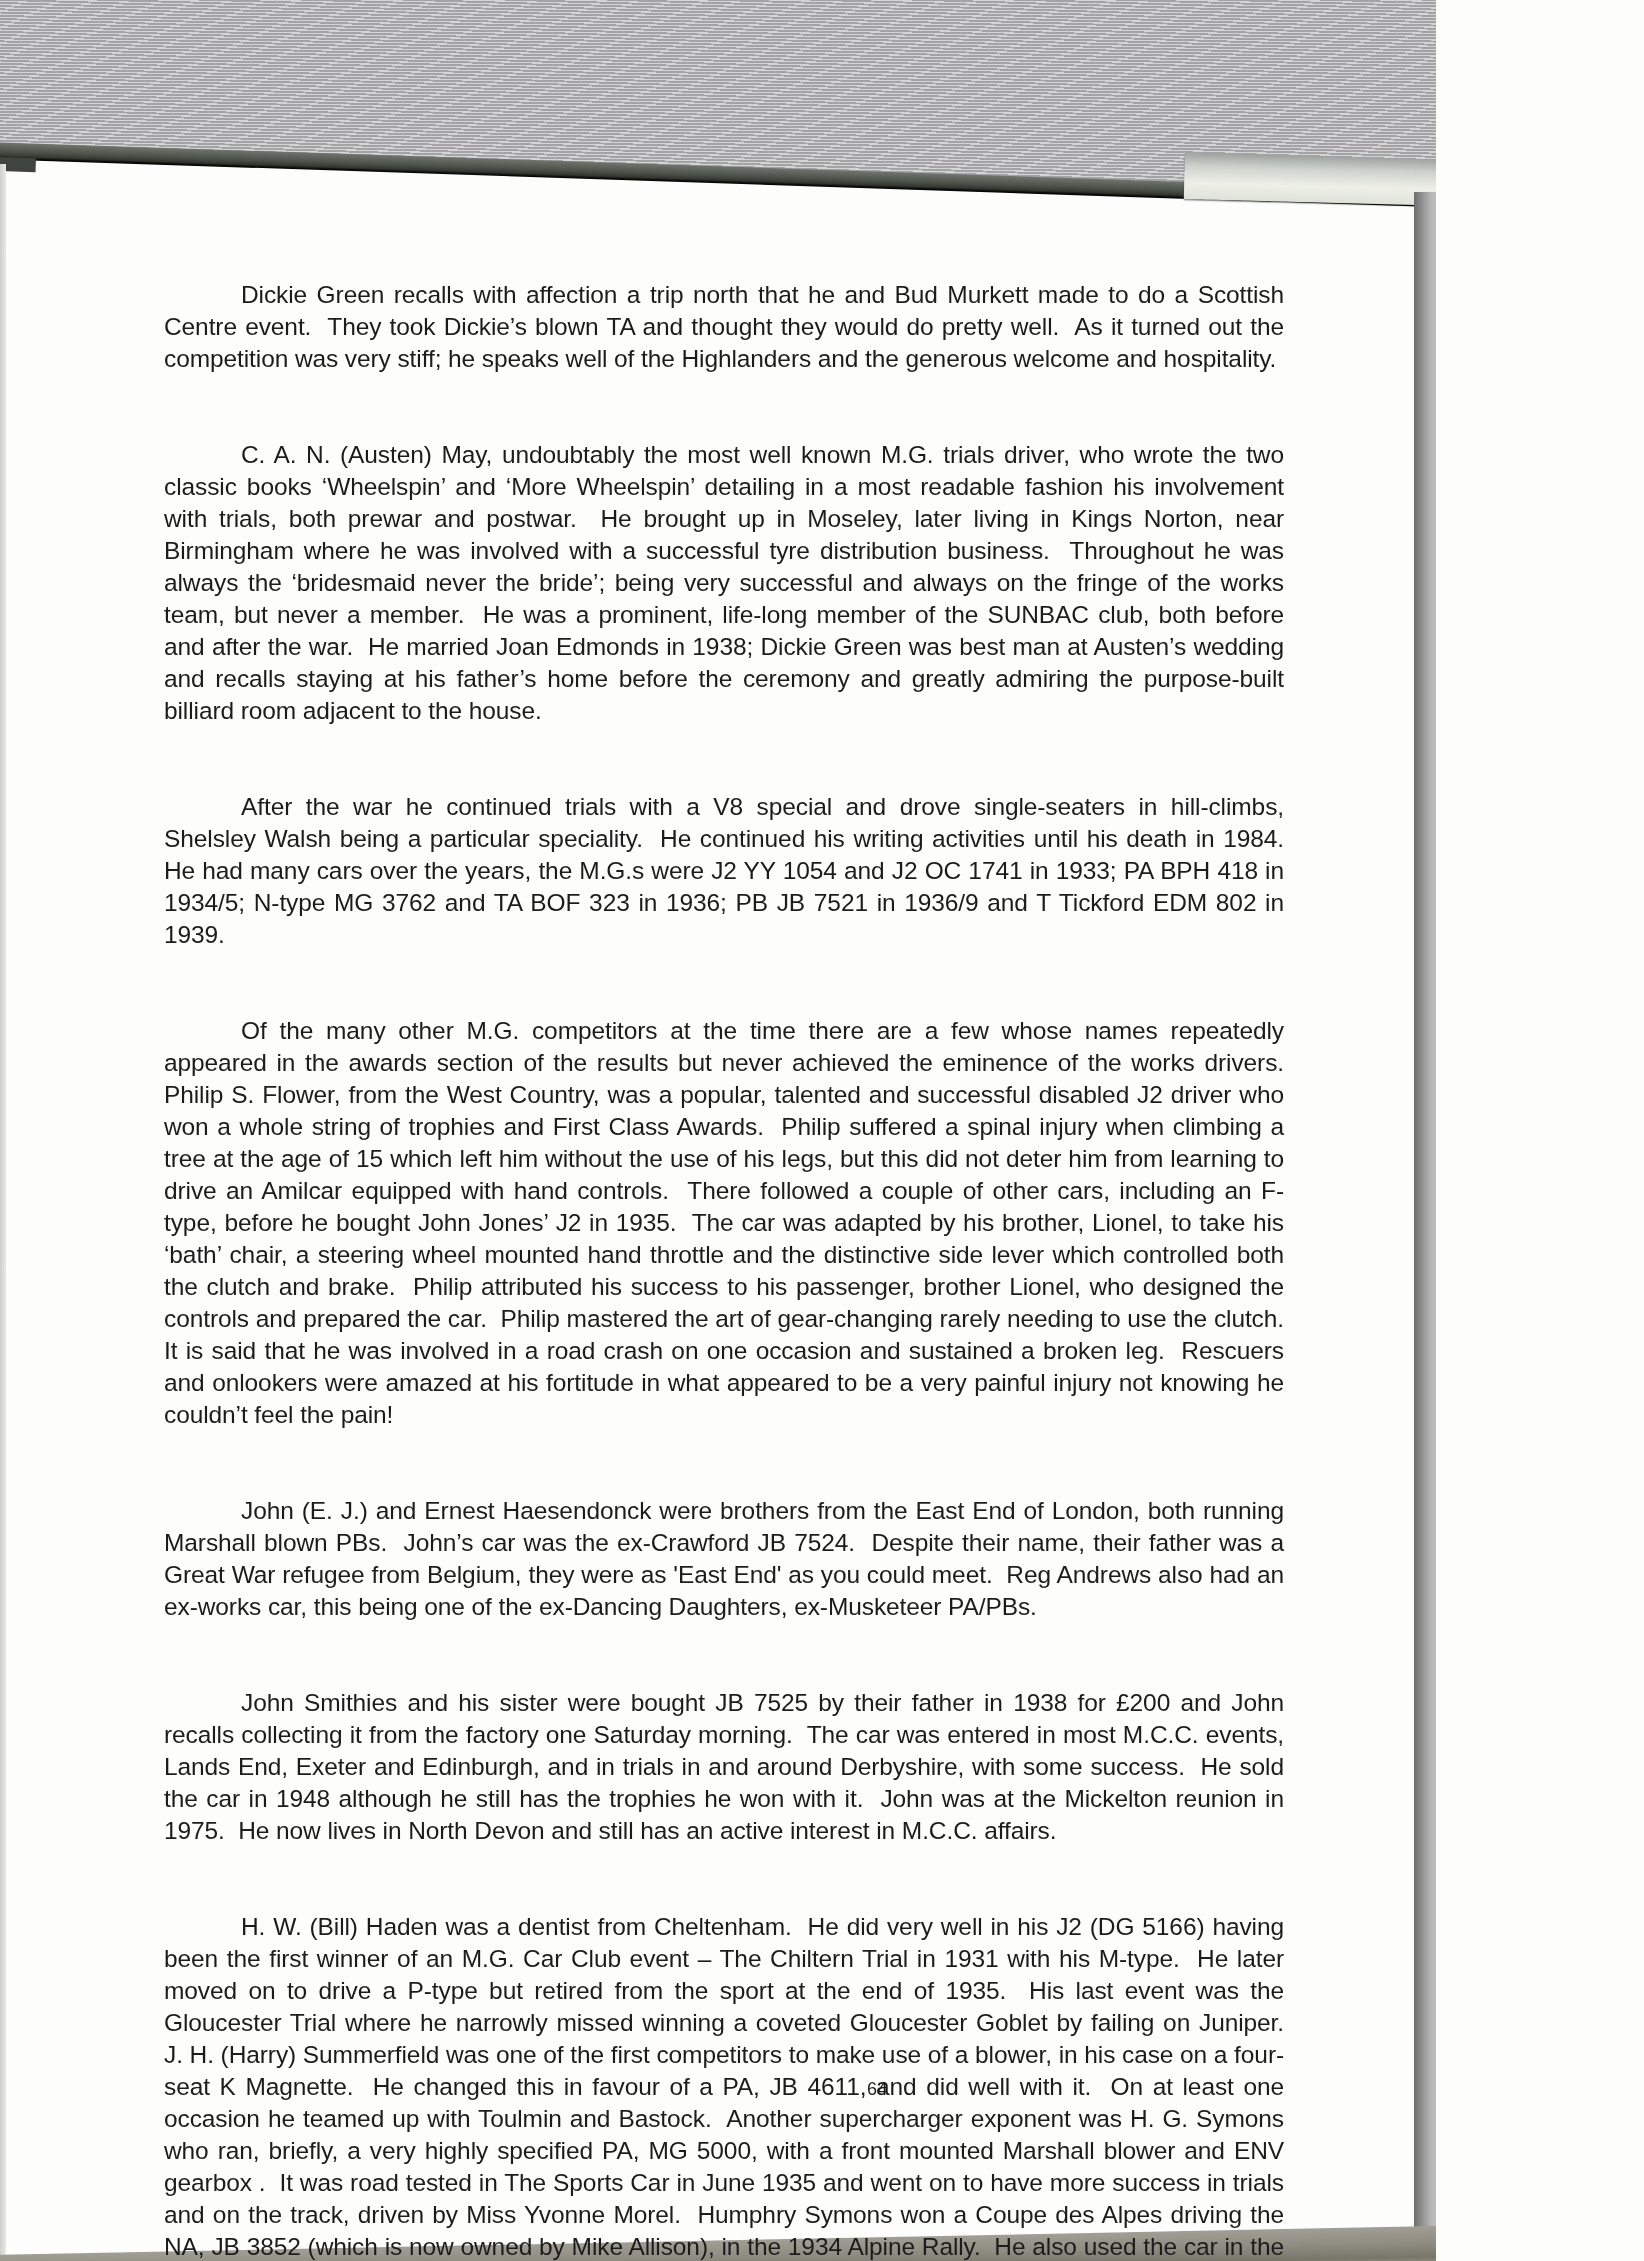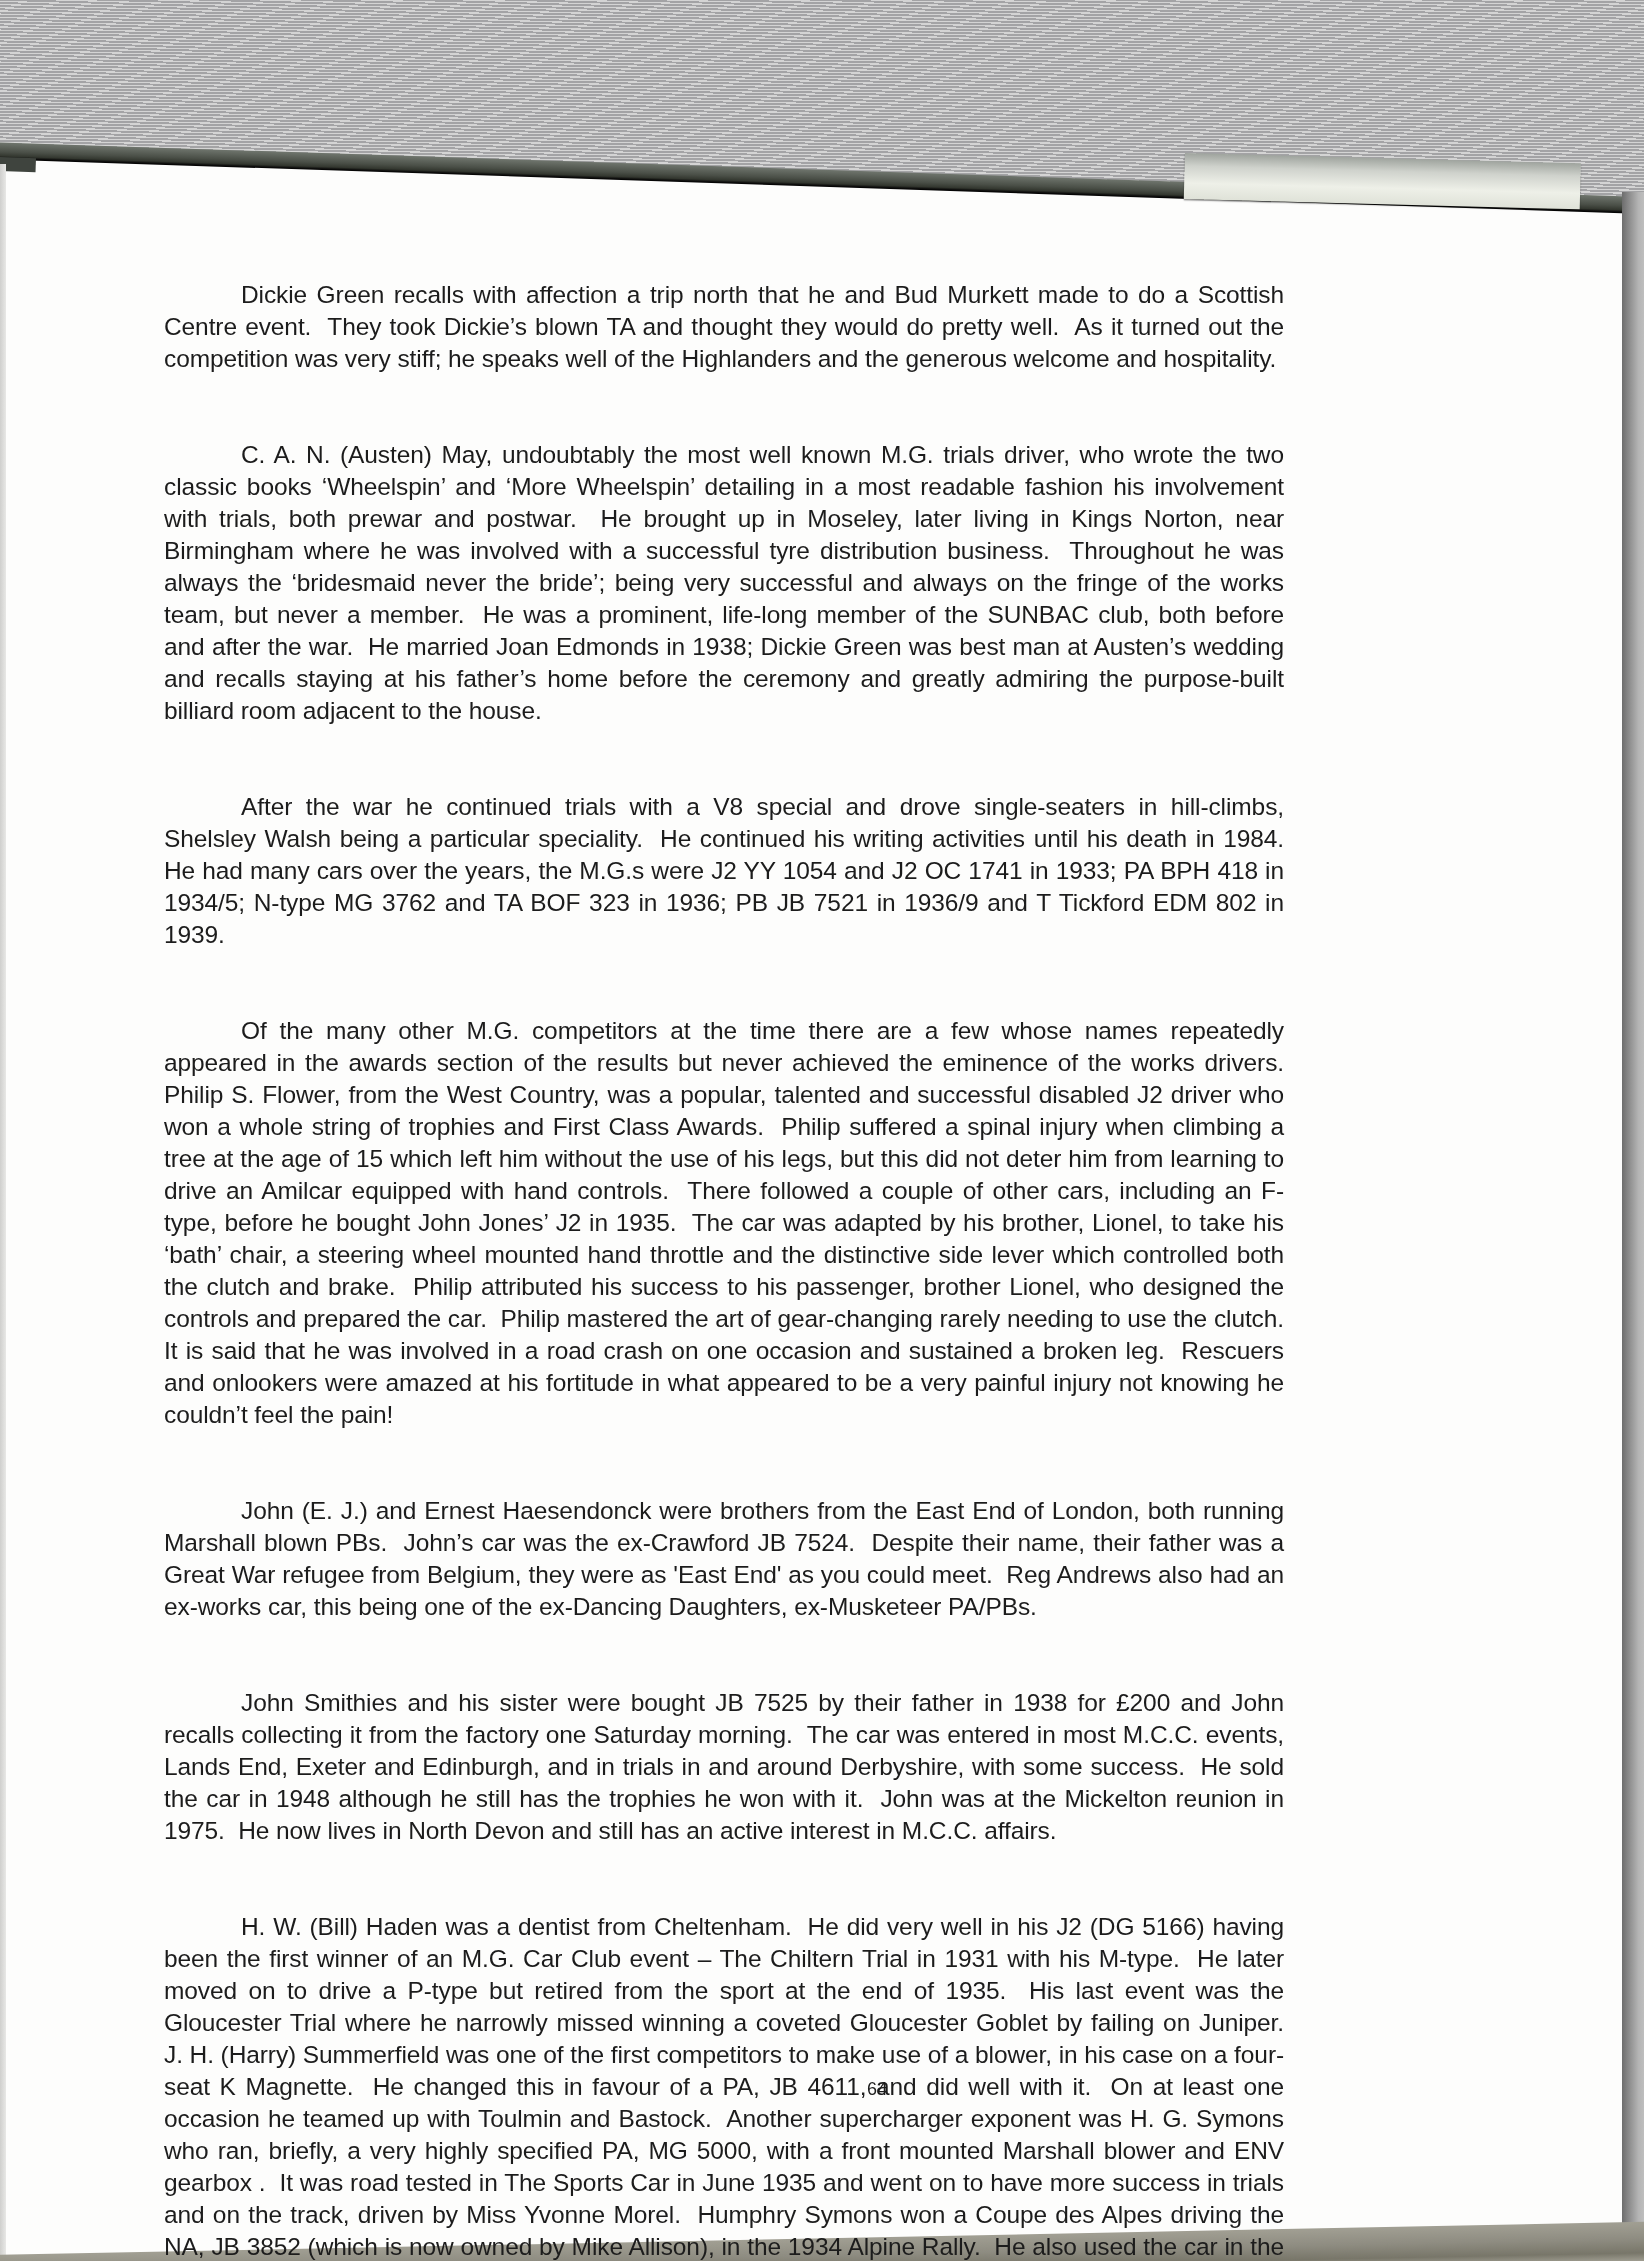--- a/index.html
+++ b/index.html
@@ -8,21 +8,21 @@
     --edge-dark:#33372f;
     --edge-mid:#6f756d;
     --paper:#fdfdfc;
     --text:#1c1c1c;
   }
   html,body{margin:0;padding:0;}
   body{
     width:1644px;height:2261px;overflow:hidden;background:var(--paper);
     font-family:"Liberation Sans","DejaVu Sans",sans-serif;
   }
-  .scan{position:relative;width:1644px;height:2261px;overflow:hidden;background:var(--paper);}
+  .scan{position:relative;width:1436px;height:2261px;overflow:hidden;background:var(--paper);}
 
   
   .top-band{
     position:absolute;left:-26px;top:-61px;width:1754px;height:213px;
     background:repeating-linear-gradient(to bottom,
       var(--stripe-light) 0px,var(--stripe-light) 1.3px,
       var(--stripe-dark) 1.3px,var(--stripe-dark) 3.2px);
     transform:rotate(1.8deg);transform-origin:0 0;
   }
   

